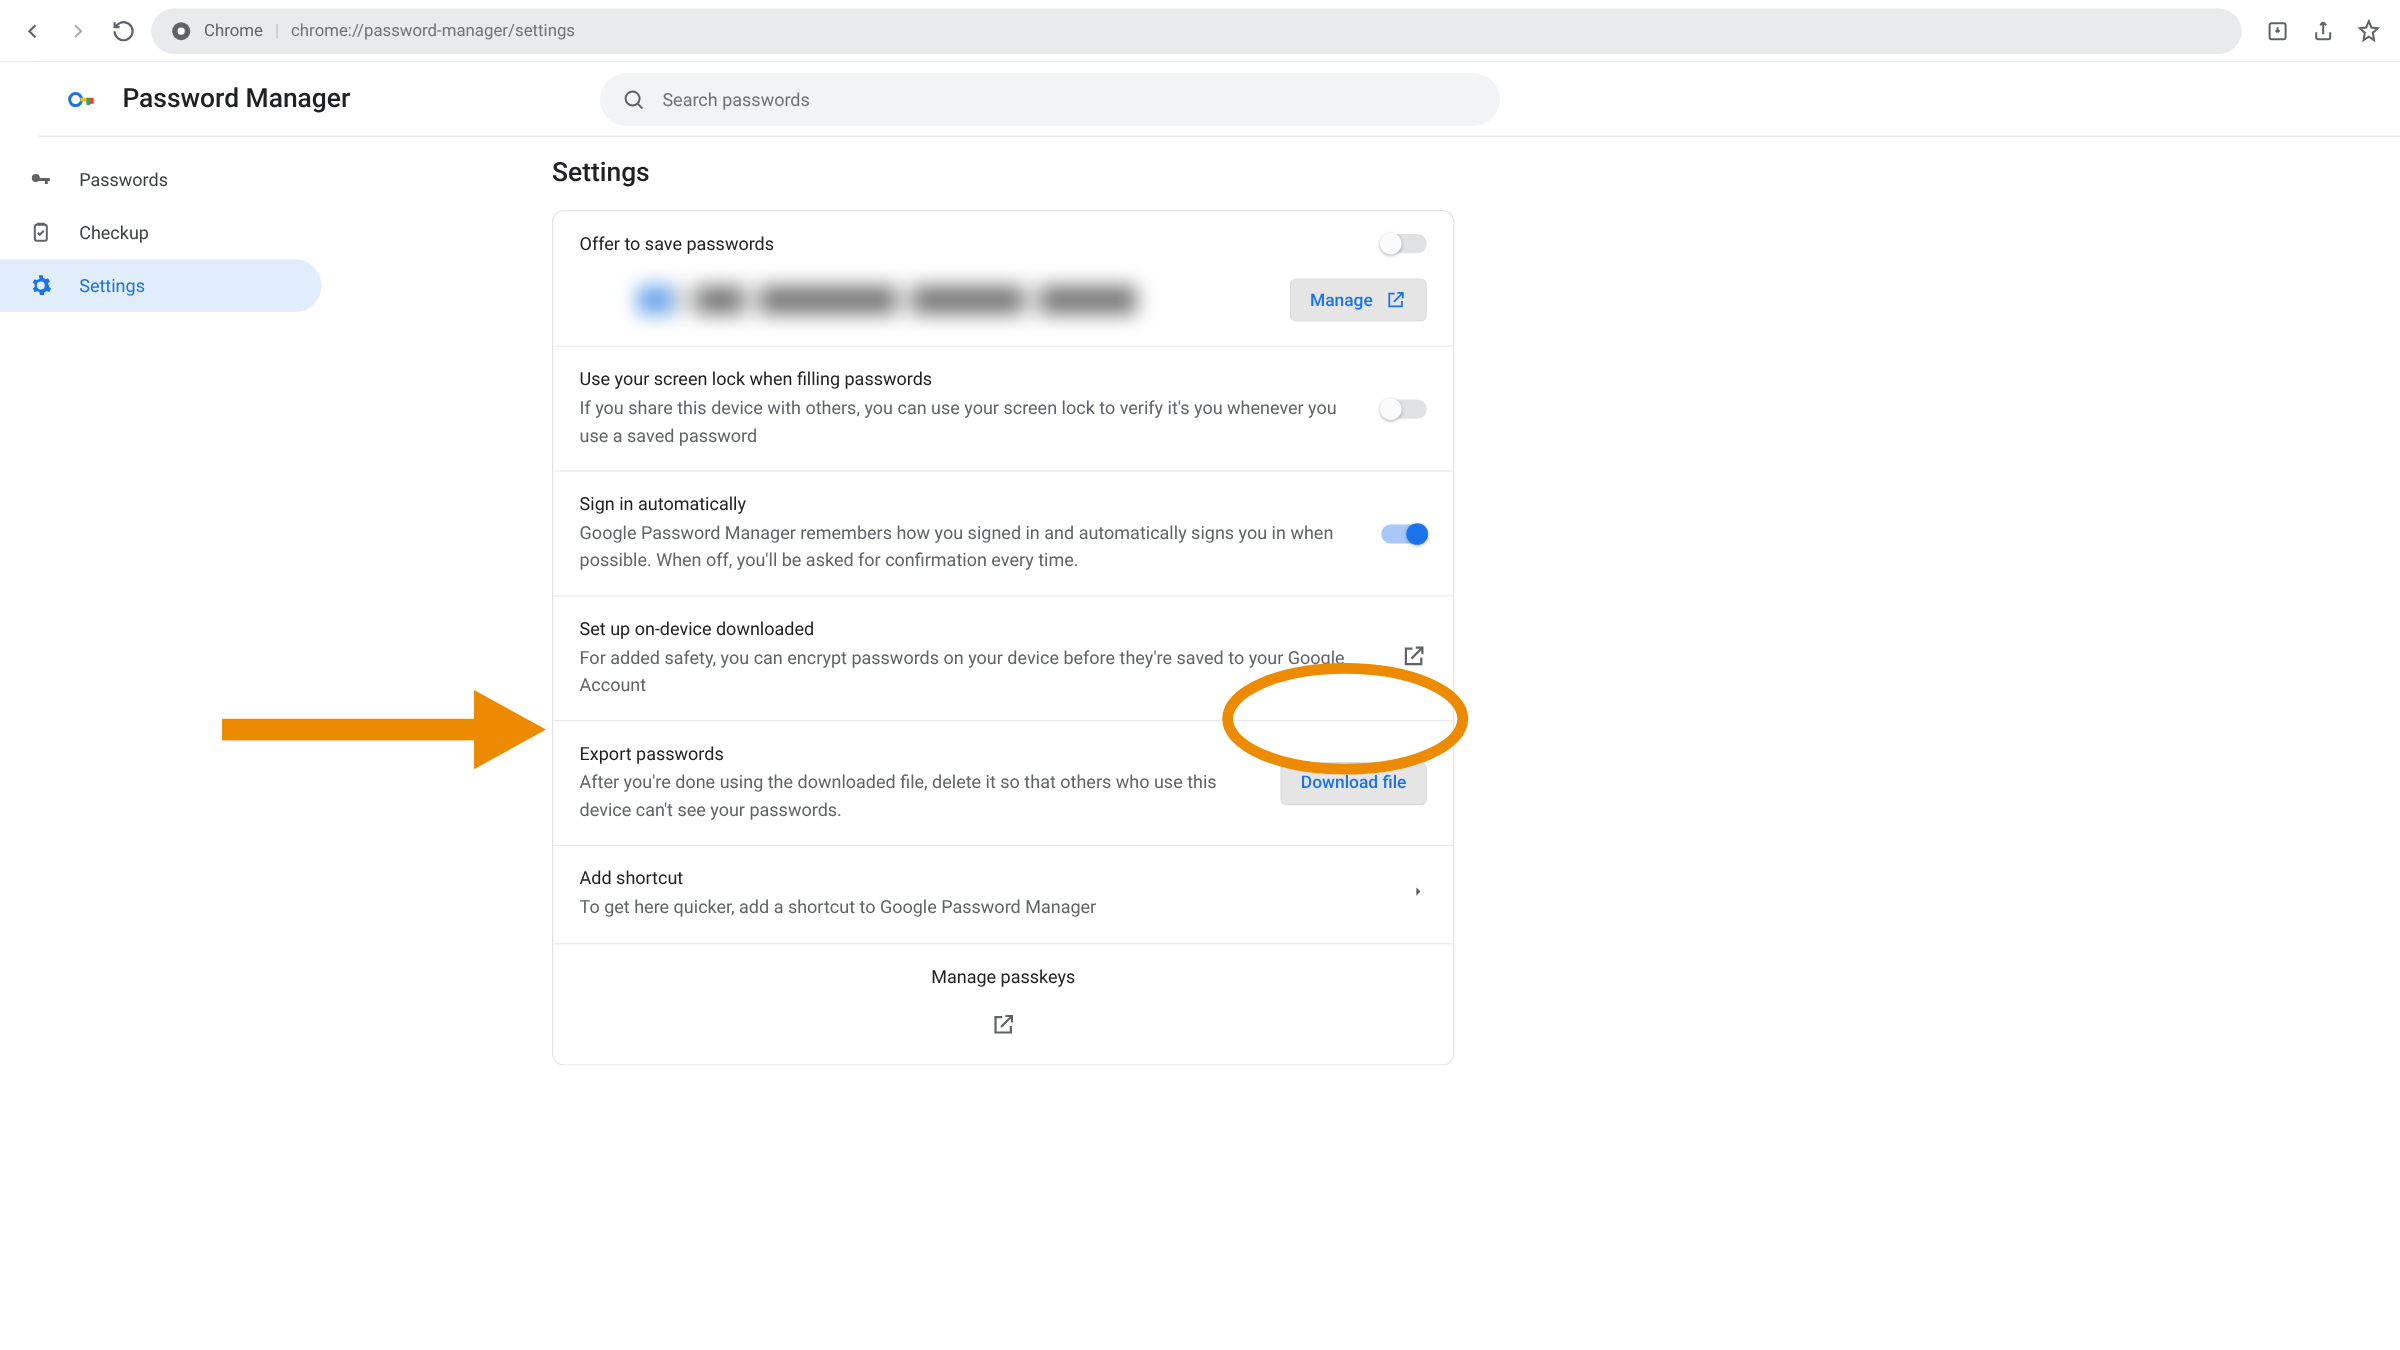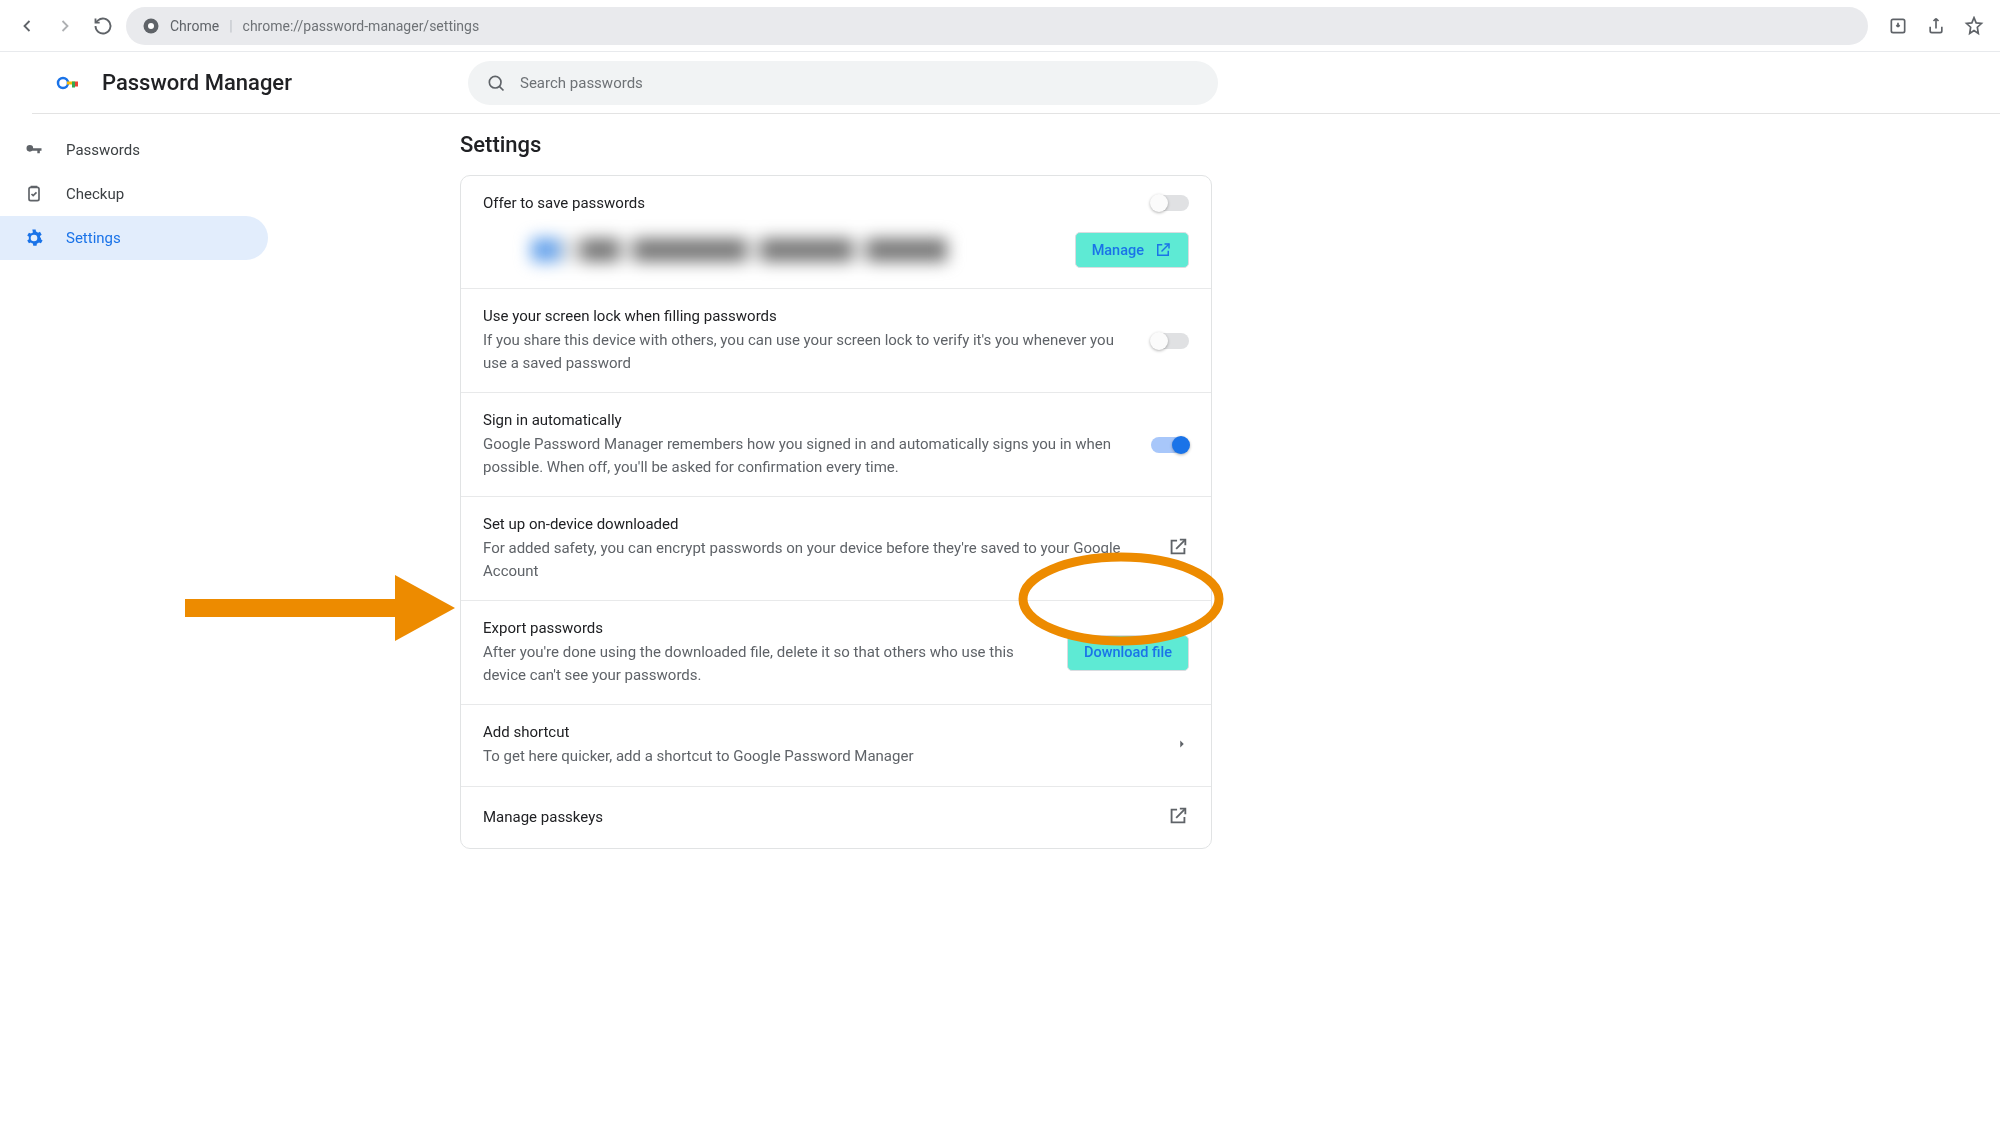--- a/index.html
+++ b/index.html
@@ -44,21 +44,21 @@
   padding: 0 24px;
   border-bottom: 1px solid #e3e3e3;
   background: #fff;
   position: relative;
   margin-left: 32px;
 }
 .app-logo { width: 24px; height: 24px; margin-right: 22px; }
 .app-title { font-size: 22px; font-weight: 500; color: #202124; }
 .search-wrap {
   position: absolute;
-  left: 436px;
+  left: 468px;
   width: 750px;
 }
 .search {
   height: 44px;
   background: #f1f3f4;
   border-radius: 22px;
   display: flex;
   align-items: center;
   padding: 0 18px;
   gap: 14px;
@@ -98,21 +98,21 @@
   overflow: hidden;
 }
 .row {
   padding: 18px 22px;
   border-bottom: 1px solid #e8e9ea;
   display: flex;
   align-items: center;
   gap: 20px;
   position: relative;
 }
-.row:last-child { border-bottom: none; }
+.row:last-child { border-bottom: none; flex-direction: column; }
 .row-text { flex: 1; }
 .row-title { font-size: 15px; color: #202124; margin-bottom: 4px; }
 .row-sub { font-size: 15px; color: #5f6368; line-height: 1.5; }
 .row-title:only-child { margin-bottom: 0; }
 
 .toggle {
   width: 38px; height: 16px; border-radius: 10px; position: relative; cursor: pointer;
 }
 .toggle .knob {
   width: 18px; height: 18px; border-radius: 50%; position: absolute; top: -1px;
@@ -121,21 +121,21 @@
 .toggle.off { background: #e0e1e3; }
 .toggle.off .knob { left: -1px; background: #fbfbfb; }
 .toggle.on { background: #a8c7fa; }
 .toggle.on .knob { right: -1px; background: #1a73e8; }
 
 .btn-outline {
   height: 36px;
   padding: 0 16px;
   border: 1px solid #dadce0;
   border-radius: 5px;
-  background: #5eead4;
+  background: #e5e5e5;
   color: #1a73e8;
   font-size: 14.5px;
   font-weight: 500;
   display: inline-flex;
   align-items: center;
   gap: 10px;
   cursor: pointer;
 }
 .btn-outline svg { width: 18px; height: 18px; }
 

